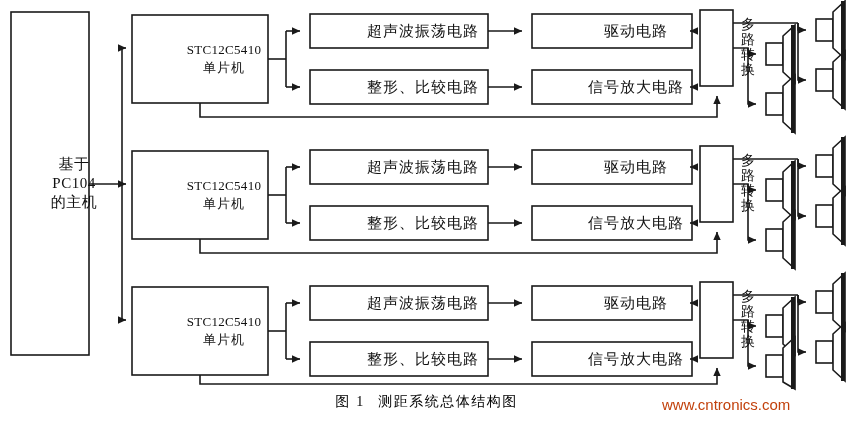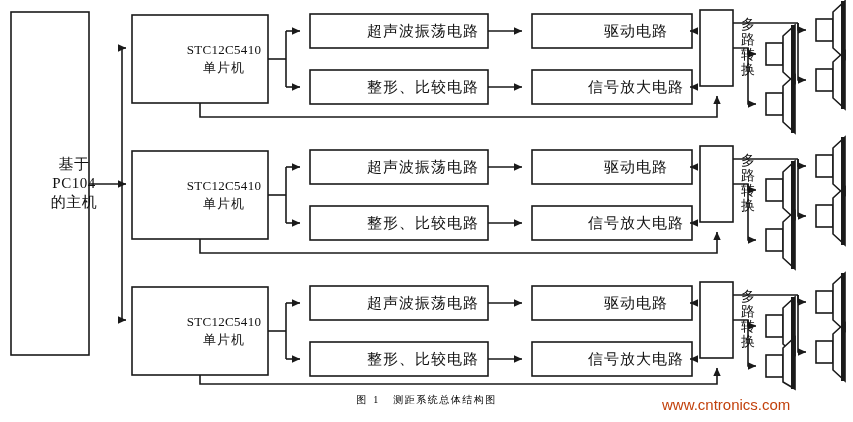--- a/index.html
+++ b/index.html
@@ -63,21 +63,21 @@
     line-height: 1.06;
     letter-spacing: 0px;
   }
   .mux-label .ch { display: block; }
   .caption {
     position: absolute;
     left: 0;
     right: 0;
     top: 393px;
     text-align: center;
-    font-size: 10px;
+    font-size: 14px;
     color: #000000;
     letter-spacing: 1px;
   }
   .caption .fig-no { margin: 0 4px 0 6px; }
   .caption .cap-text { margin-left: 10px; letter-spacing: 1.5px; }
   .watermark {
     position: absolute;
     left: 662px;
     top: 396px;
     font-family: "Liberation Sans", "DejaVu Sans", sans-serif;

